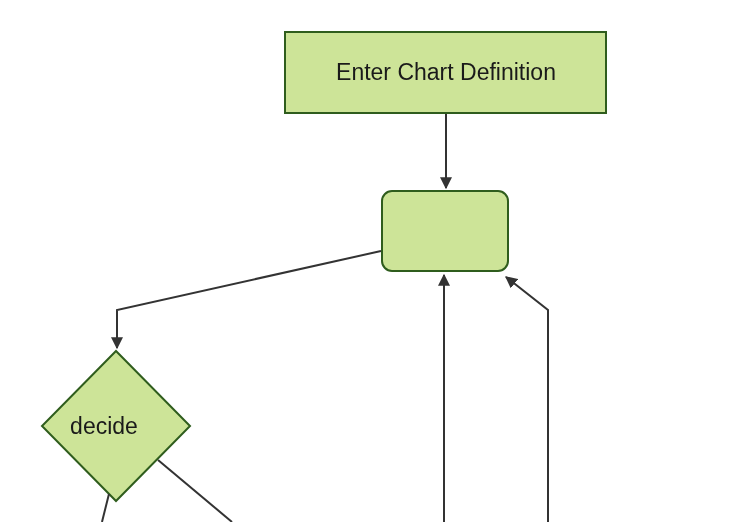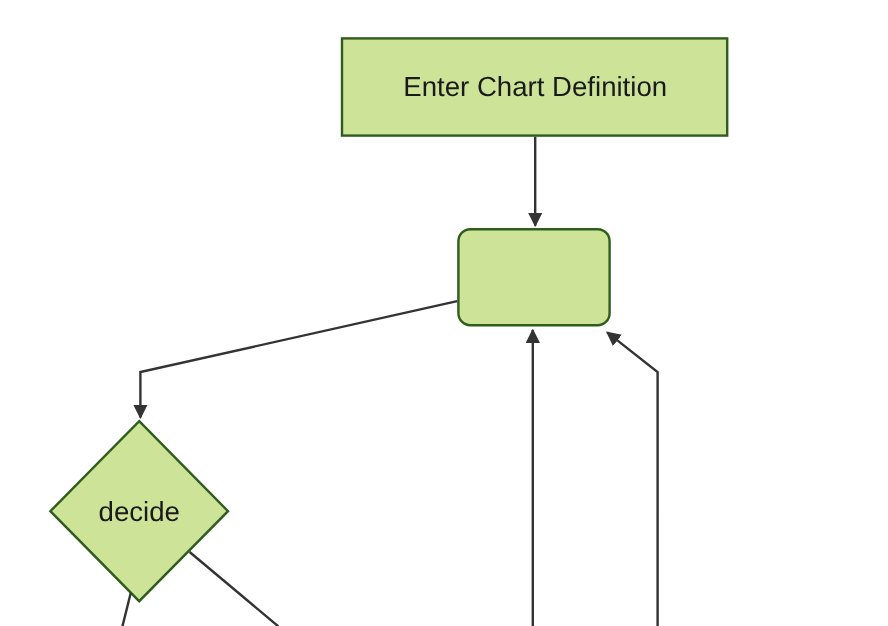--- a/index.html
+++ b/index.html
@@ -39,21 +39,21 @@
     transform: translate(-50%, -50%);
     font-size: 23px;
     line-height: 1.2;
     color: var(--label-color, #1a1a1a);
     white-space: nowrap;
     pointer-events: none;
     text-align: center;
   }
   .label-enter   { left: 446px; top: 73px;  }
   .label-preview { left: 445px; top: 231px; }
-  .label-decide  { left: 116px; top: 427px; }
+  .label-decide  { left: 104px; top: 427px; }
 </style>
 </head>
 <body>
 
 <div class="stage">
 
   <svg width="740" height="522" viewBox="0 0 740 522">
     <defs>
       <marker id="arrowhead" viewBox="0 0 10 10" refX="9" refY="5" markerWidth="6" markerHeight="6" orient="auto-start-reverse">
         <path class="arrowhead" d="M 0 0 L 10 5 L 0 10 z"></path>

